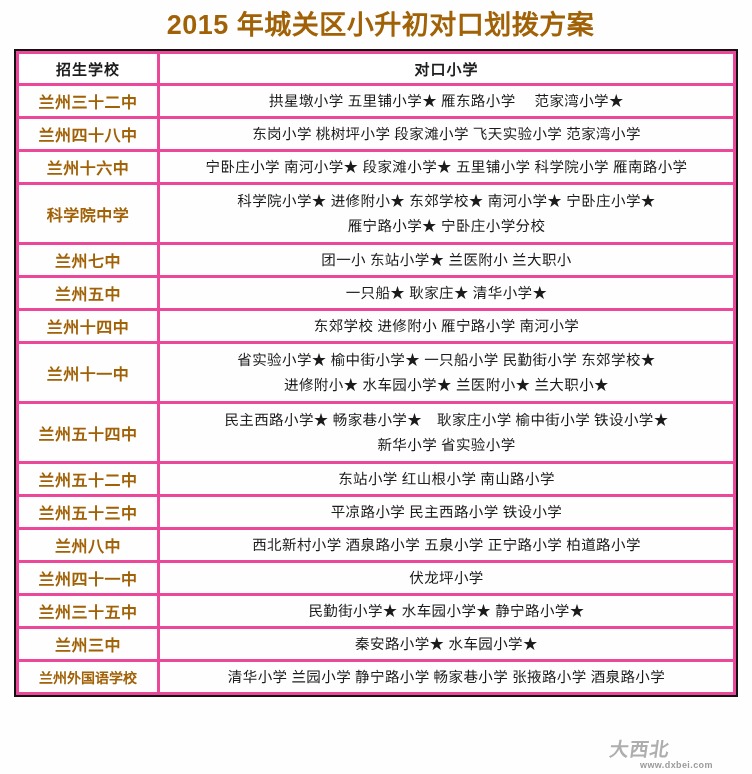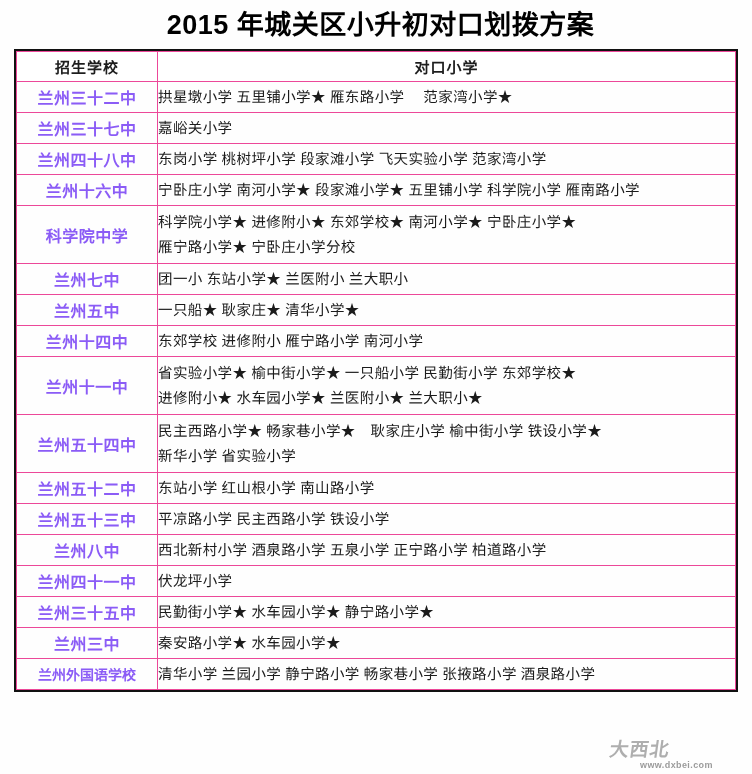--- a/index.html
+++ b/index.html
@@ -25,21 +25,21 @@
     background: #fefefe;
   }
 
   
   .doc-title {
     text-align: center;
     font-family: "Liberation Sans", "DejaVu Sans", sans-serif;
     font-weight: bold;
     font-size: 27px;
     letter-spacing: 0.5px;
-    color: #000000;
+    color: #a16207;
     padding: 9px 0 8px 9px;
     line-height: 32px;
     user-select: none;
   }
 
   
   .table-wrap {
     margin: 0 14px 0 14px;
     border-left: 2px solid #111;
     border-right: 2px solid #111;
@@ -53,21 +53,21 @@
     border-collapse: collapse;
     width: 100%;
     table-layout: fixed;
   }
 
   table.plan col.c-school { width: 141px; }
   table.plan col.c-list   { width: auto; }
 
   table.plan th,
   table.plan td {
-    border: 1px solid #ec4899;
+    border: 3px solid #ec4899;
     padding: 0;
     vertical-align: middle;
   }
 
   
   tr.head-row th {
     height: 29px;
     font-family: "Liberation Sans", "DejaVu Sans", sans-serif;
     font-weight: bold;
     font-size: 15px;
@@ -77,31 +77,31 @@
     letter-spacing: 1px;
   }
 
   
   td.school {
     text-align: center;
     font-family: "Liberation Sans", "DejaVu Sans", sans-serif;
     font-weight: bold;
     font-size: 16px;
     letter-spacing: 0.5px;
-    color: #8b5cf6;
+    color: #a16207;
     white-space: nowrap;
   }
   td.school.narrow {
     font-size: 14px;
     letter-spacing: 0px;
   }
 
   
   td.feeders {
-    text-align: left;
+    text-align: center;
     font-family: "Liberation Serif", "DejaVu Serif", serif;
     font-size: 14.5px;
     color: #1b1b1b;
     padding: 0 6px 0 12px;
     line-height: 25px;
     letter-spacing: 0.4px;
   }
   td.feeders .line {
     display: block;
     white-space: nowrap;
@@ -165,26 +165,20 @@
         </tr>
       </thead>
       <tbody id="plan-body">
           <tr class="r1">
             <td class="school">兰州三十二中</td>
             <td class="feeders">
               <span class="line">拱星墩小学 五里铺小学★ 雁东路小学　 范家湾小学★</span>
             </td>
           </tr>
           <tr class="r1">
-            <td class="school">兰州三十七中</td>
-            <td class="feeders">
-              <span class="line">嘉峪关小学</span>
-            </td>
-          </tr>
-          <tr class="r1">
             <td class="school">兰州四十八中</td>
             <td class="feeders">
               <span class="line">东岗小学 桃树坪小学 段家滩小学 飞天实验小学 范家湾小学</span>
             </td>
           </tr>
           <tr class="r1">
             <td class="school">兰州十六中</td>
             <td class="feeders">
               <span class="line">宁卧庄小学 南河小学★ 段家滩小学★ 五里铺小学 科学院小学 雁南路小学</span>
             </td>

